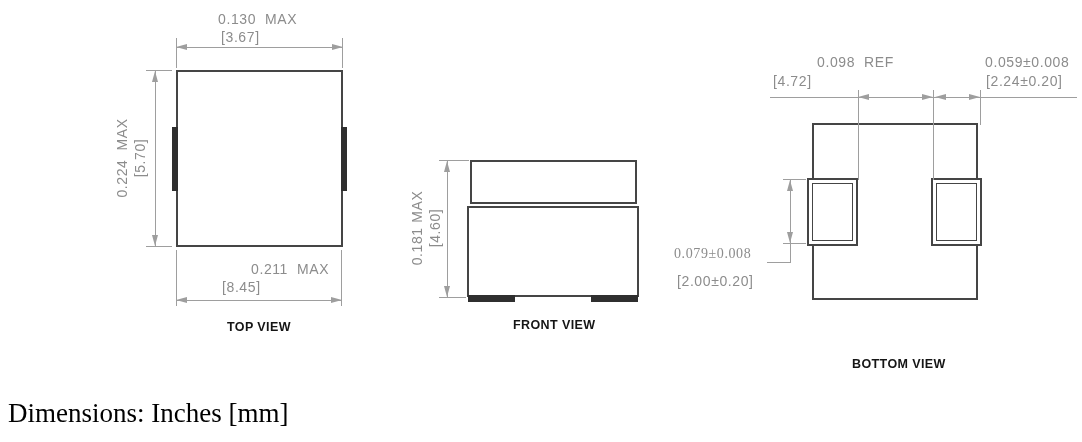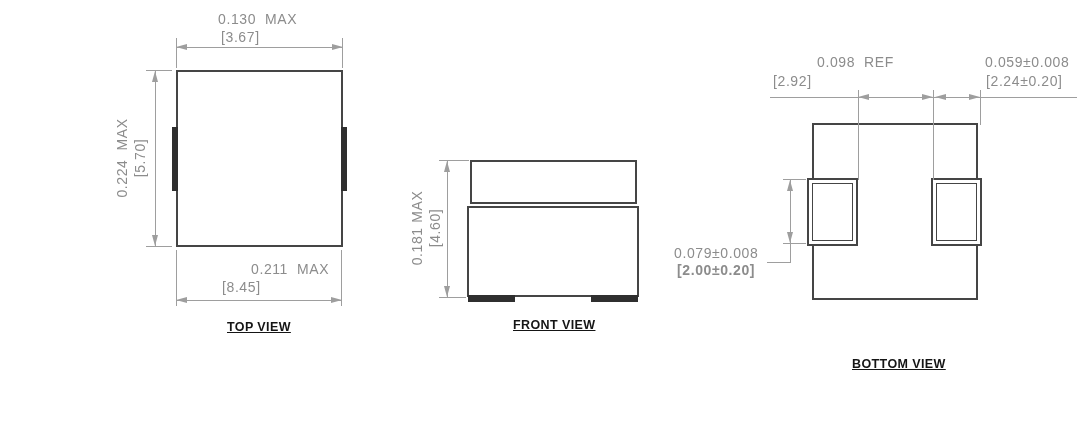--- a/index.html
+++ b/index.html
@@ -11,21 +11,21 @@
   html,body{margin:0;padding:0;background:#ffffff;}
   .canvas{position:relative;width:1082px;height:442px;background:#ffffff;overflow:hidden;
           font-family:"Liberation Sans",sans-serif;}
   .outline{position:absolute;box-sizing:border-box;border:2px solid var(--outline);background:#ffffff;}
   .thin-outline{position:absolute;box-sizing:border-box;border:1px solid var(--outline);background:#ffffff;}
   .hline{position:absolute;height:1px;background:var(--dim);}
   .vline{position:absolute;width:1px;background:var(--dim);}
   .thick{position:absolute;background:#2f2f2f;}
   .dimtext{position:absolute;font-size:14px;color:var(--dimtext);letter-spacing:0.6px;white-space:pre;line-height:17px;}
   .viewlabel{position:absolute;font-size:12.5px;font-weight:bold;color:var(--label);
-             letter-spacing:0.4px;text-decoration:underline;white-space:pre;}
+             letter-spacing:0.4px;white-space:pre;}
   .rot{position:absolute;transform:rotate(-90deg);text-align:center;}
   .rot .l2{margin-top:1px;}
   .ar{position:absolute;width:0;height:0;}
   .ar-l{border-top:3.5px solid transparent;border-bottom:3.5px solid transparent;border-right:11px solid var(--dim);}
   .ar-r{border-top:3.5px solid transparent;border-bottom:3.5px solid transparent;border-left:11px solid var(--dim);}
   .ar-u{border-left:3.5px solid transparent;border-right:3.5px solid transparent;border-bottom:11px solid var(--dim);}
   .ar-d{border-left:3.5px solid transparent;border-right:3.5px solid transparent;border-top:11px solid var(--dim);}
   .footer{position:absolute;font-family:"Liberation Serif",serif;font-size:27px;color:#000;white-space:pre;}
 </style>
 </head>
@@ -90,29 +90,30 @@
 
   <div class="vline" style="left:858px;top:90px;height:90px;"></div>
   <div class="vline" style="left:933px;top:90px;height:90px;"></div>
   <div class="vline" style="left:980px;top:90px;height:35px;"></div>
   <div class="hline" style="left:770px;top:97px;width:307px;"></div>
   <div class="ar ar-l" style="left:858px;top:93.5px;"></div>
   <div class="ar ar-r" style="left:922px;top:93.5px;"></div>
   <div class="ar ar-l" style="left:935px;top:93.5px;"></div>
   <div class="ar ar-r" style="left:969px;top:93.5px;"></div>
   <div class="dimtext" style="left:773px;top:54px;margin-left:44px;">0.098  REF</div>
-  <div class="dimtext" style="left:773px;top:73px;">[2.92]</div>
+  <div class="dimtext" style="left:773px;top:73px;">[4.72]</div>
   <div class="dimtext" style="left:985px;top:54px;text-align:center;">0.059±0.008</div>
   <div class="dimtext" style="left:986px;top:73px;">[2.24±0.20]</div>
 
   <div class="hline" style="left:783px;top:179px;width:23px;"></div>
   <div class="hline" style="left:783px;top:243px;width:23px;"></div>
   <div class="vline" style="left:790px;top:180px;height:82px;"></div>
   <div class="ar ar-u" style="left:787px;top:180px;"></div>
   <div class="ar ar-d" style="left:787px;top:232px;"></div>
   <div class="hline" style="left:767px;top:262px;width:24px;"></div>
-  <div class="dimtext" style="left:674px;top:245px;">0.079±0.008</div>
-  <div class="dimtext" style="left:677px;top:262px;font-weight:bold;">[2.00±0.20]</div>
+  <div class="dimtext" style="left:674px;top:245px;font-family:Liberation Serif, serif;">0.079±0.008</div>
+  <div class="dimtext" style="left:677px;top:273px;">[2.00±0.20]</div>
 
   <div class="viewlabel" style="left:852px;top:317px;margin-top:40px;">BOTTOM VIEW</div>
 
+  <div class="footer" style="left:8px;top:398px;">Dimensions: Inches [mm]</div>
 
 </div>
 
 </body></html>

